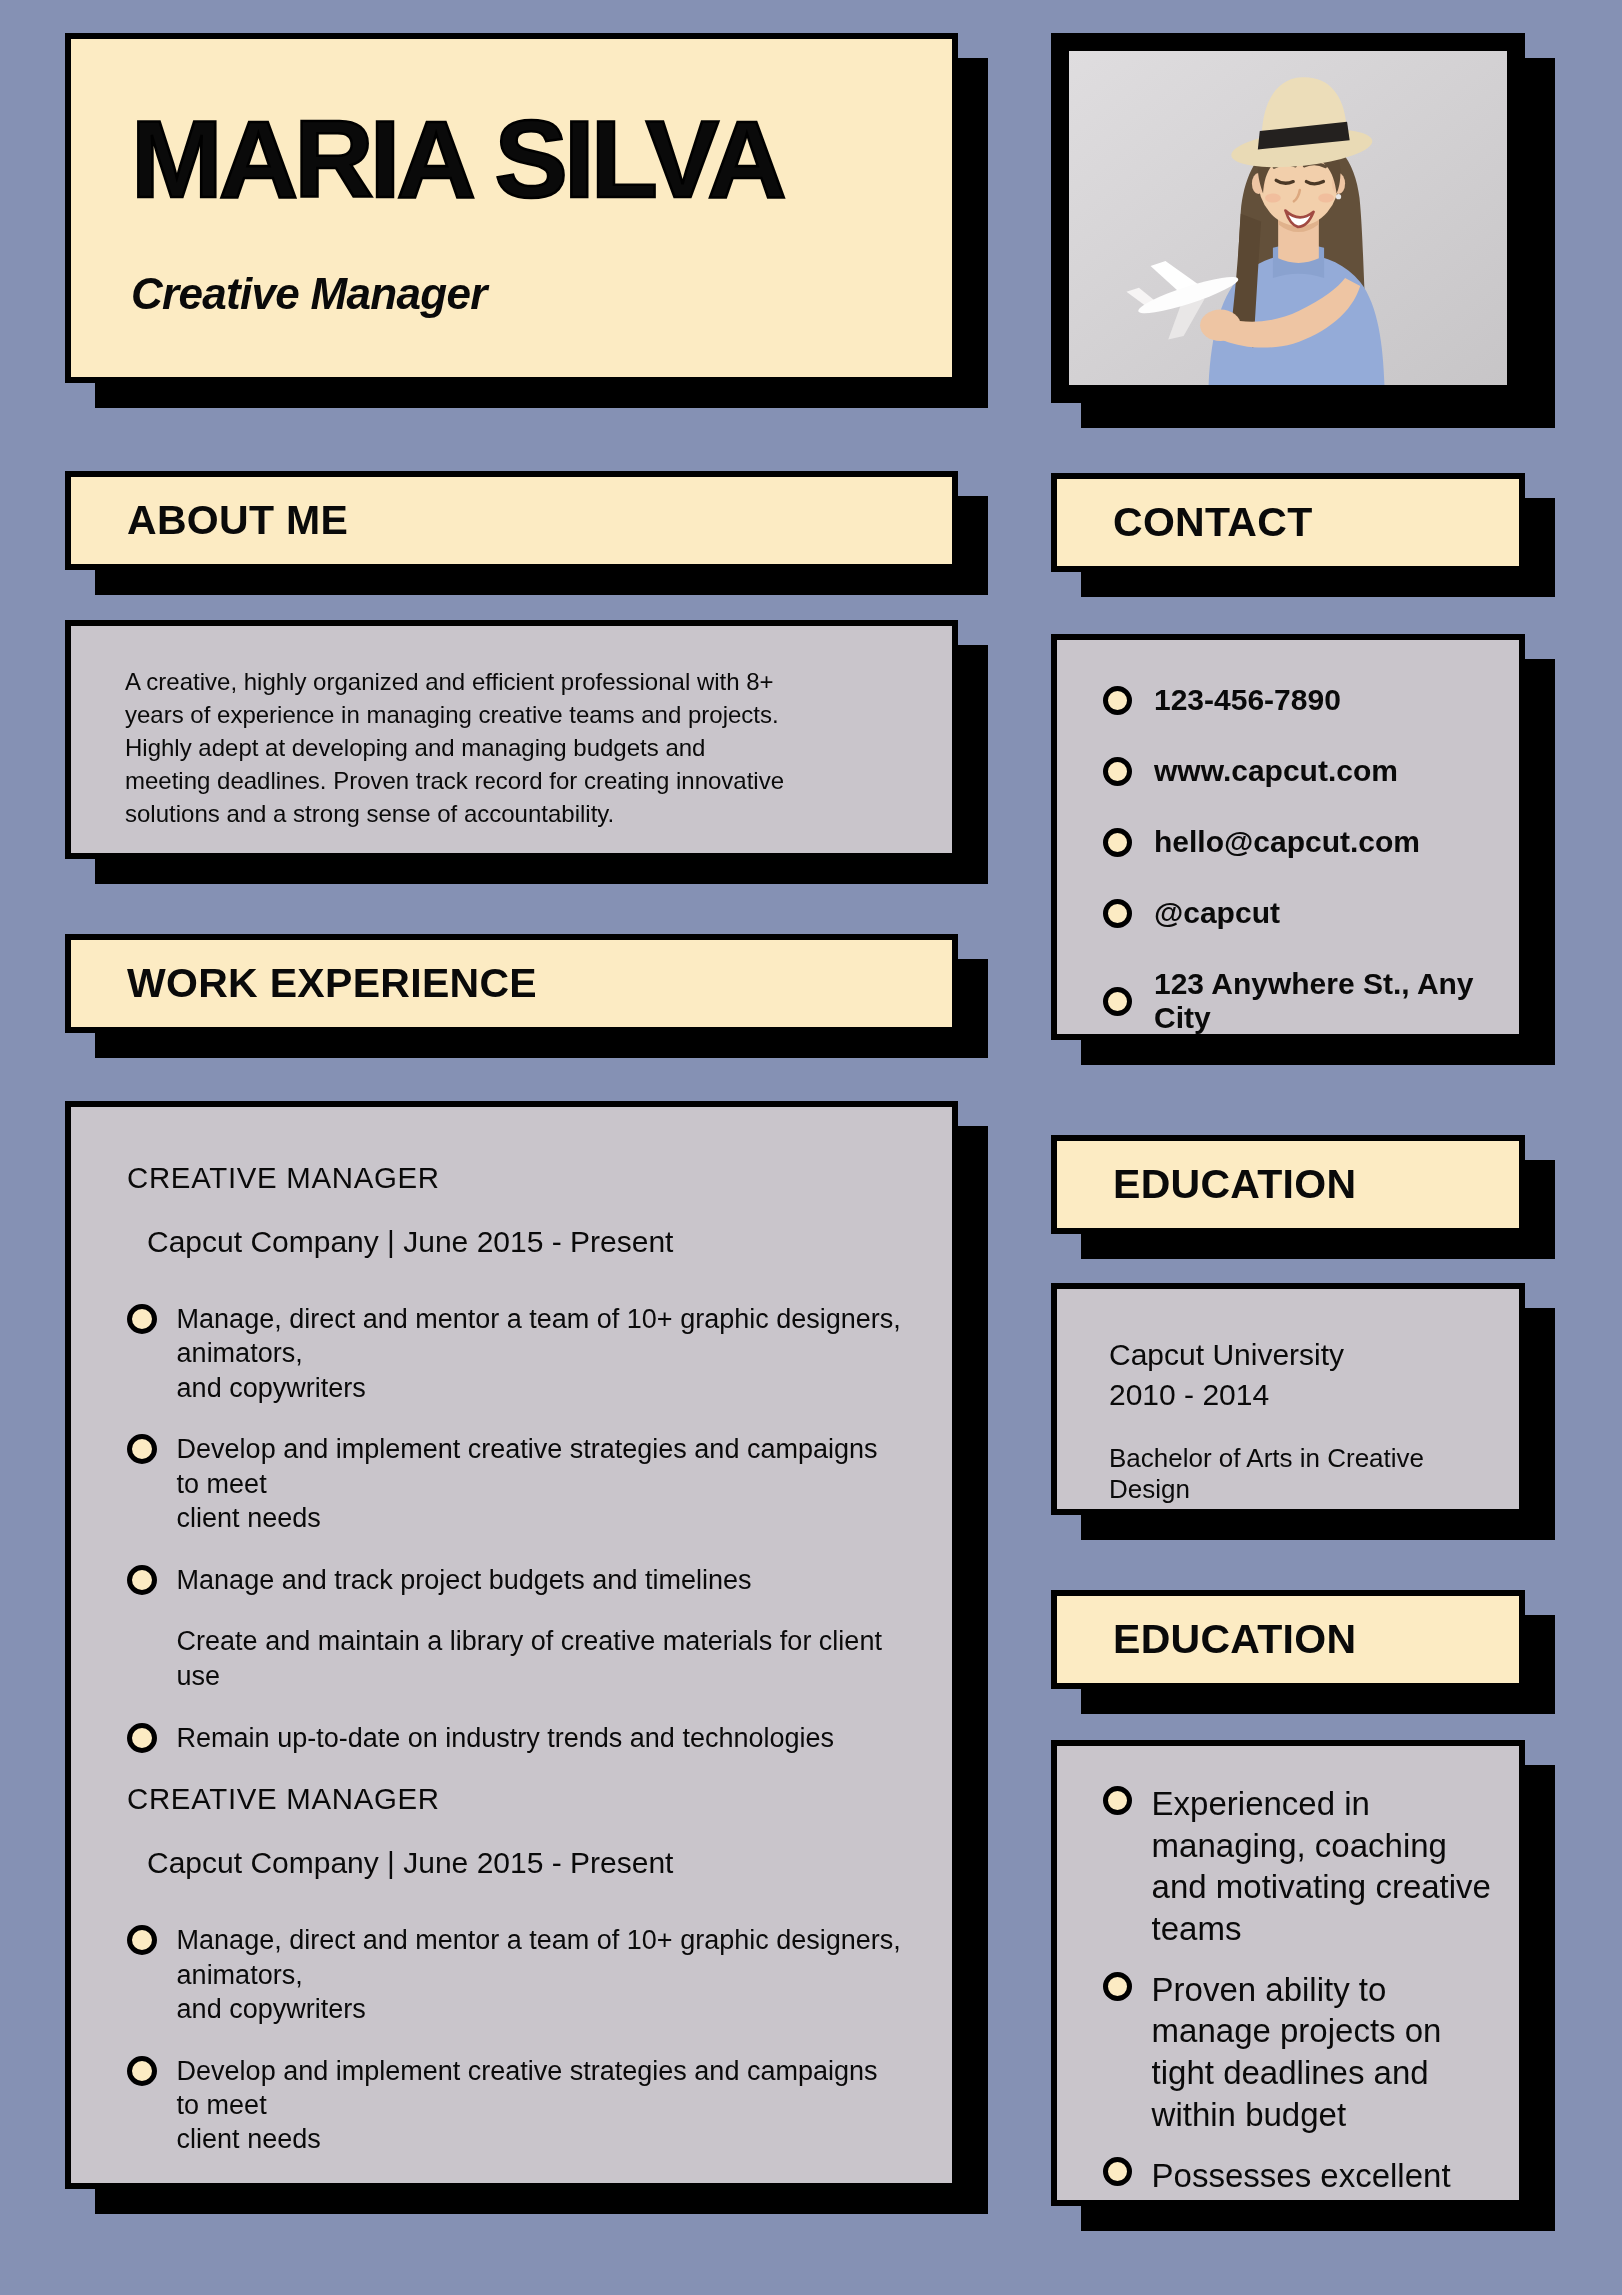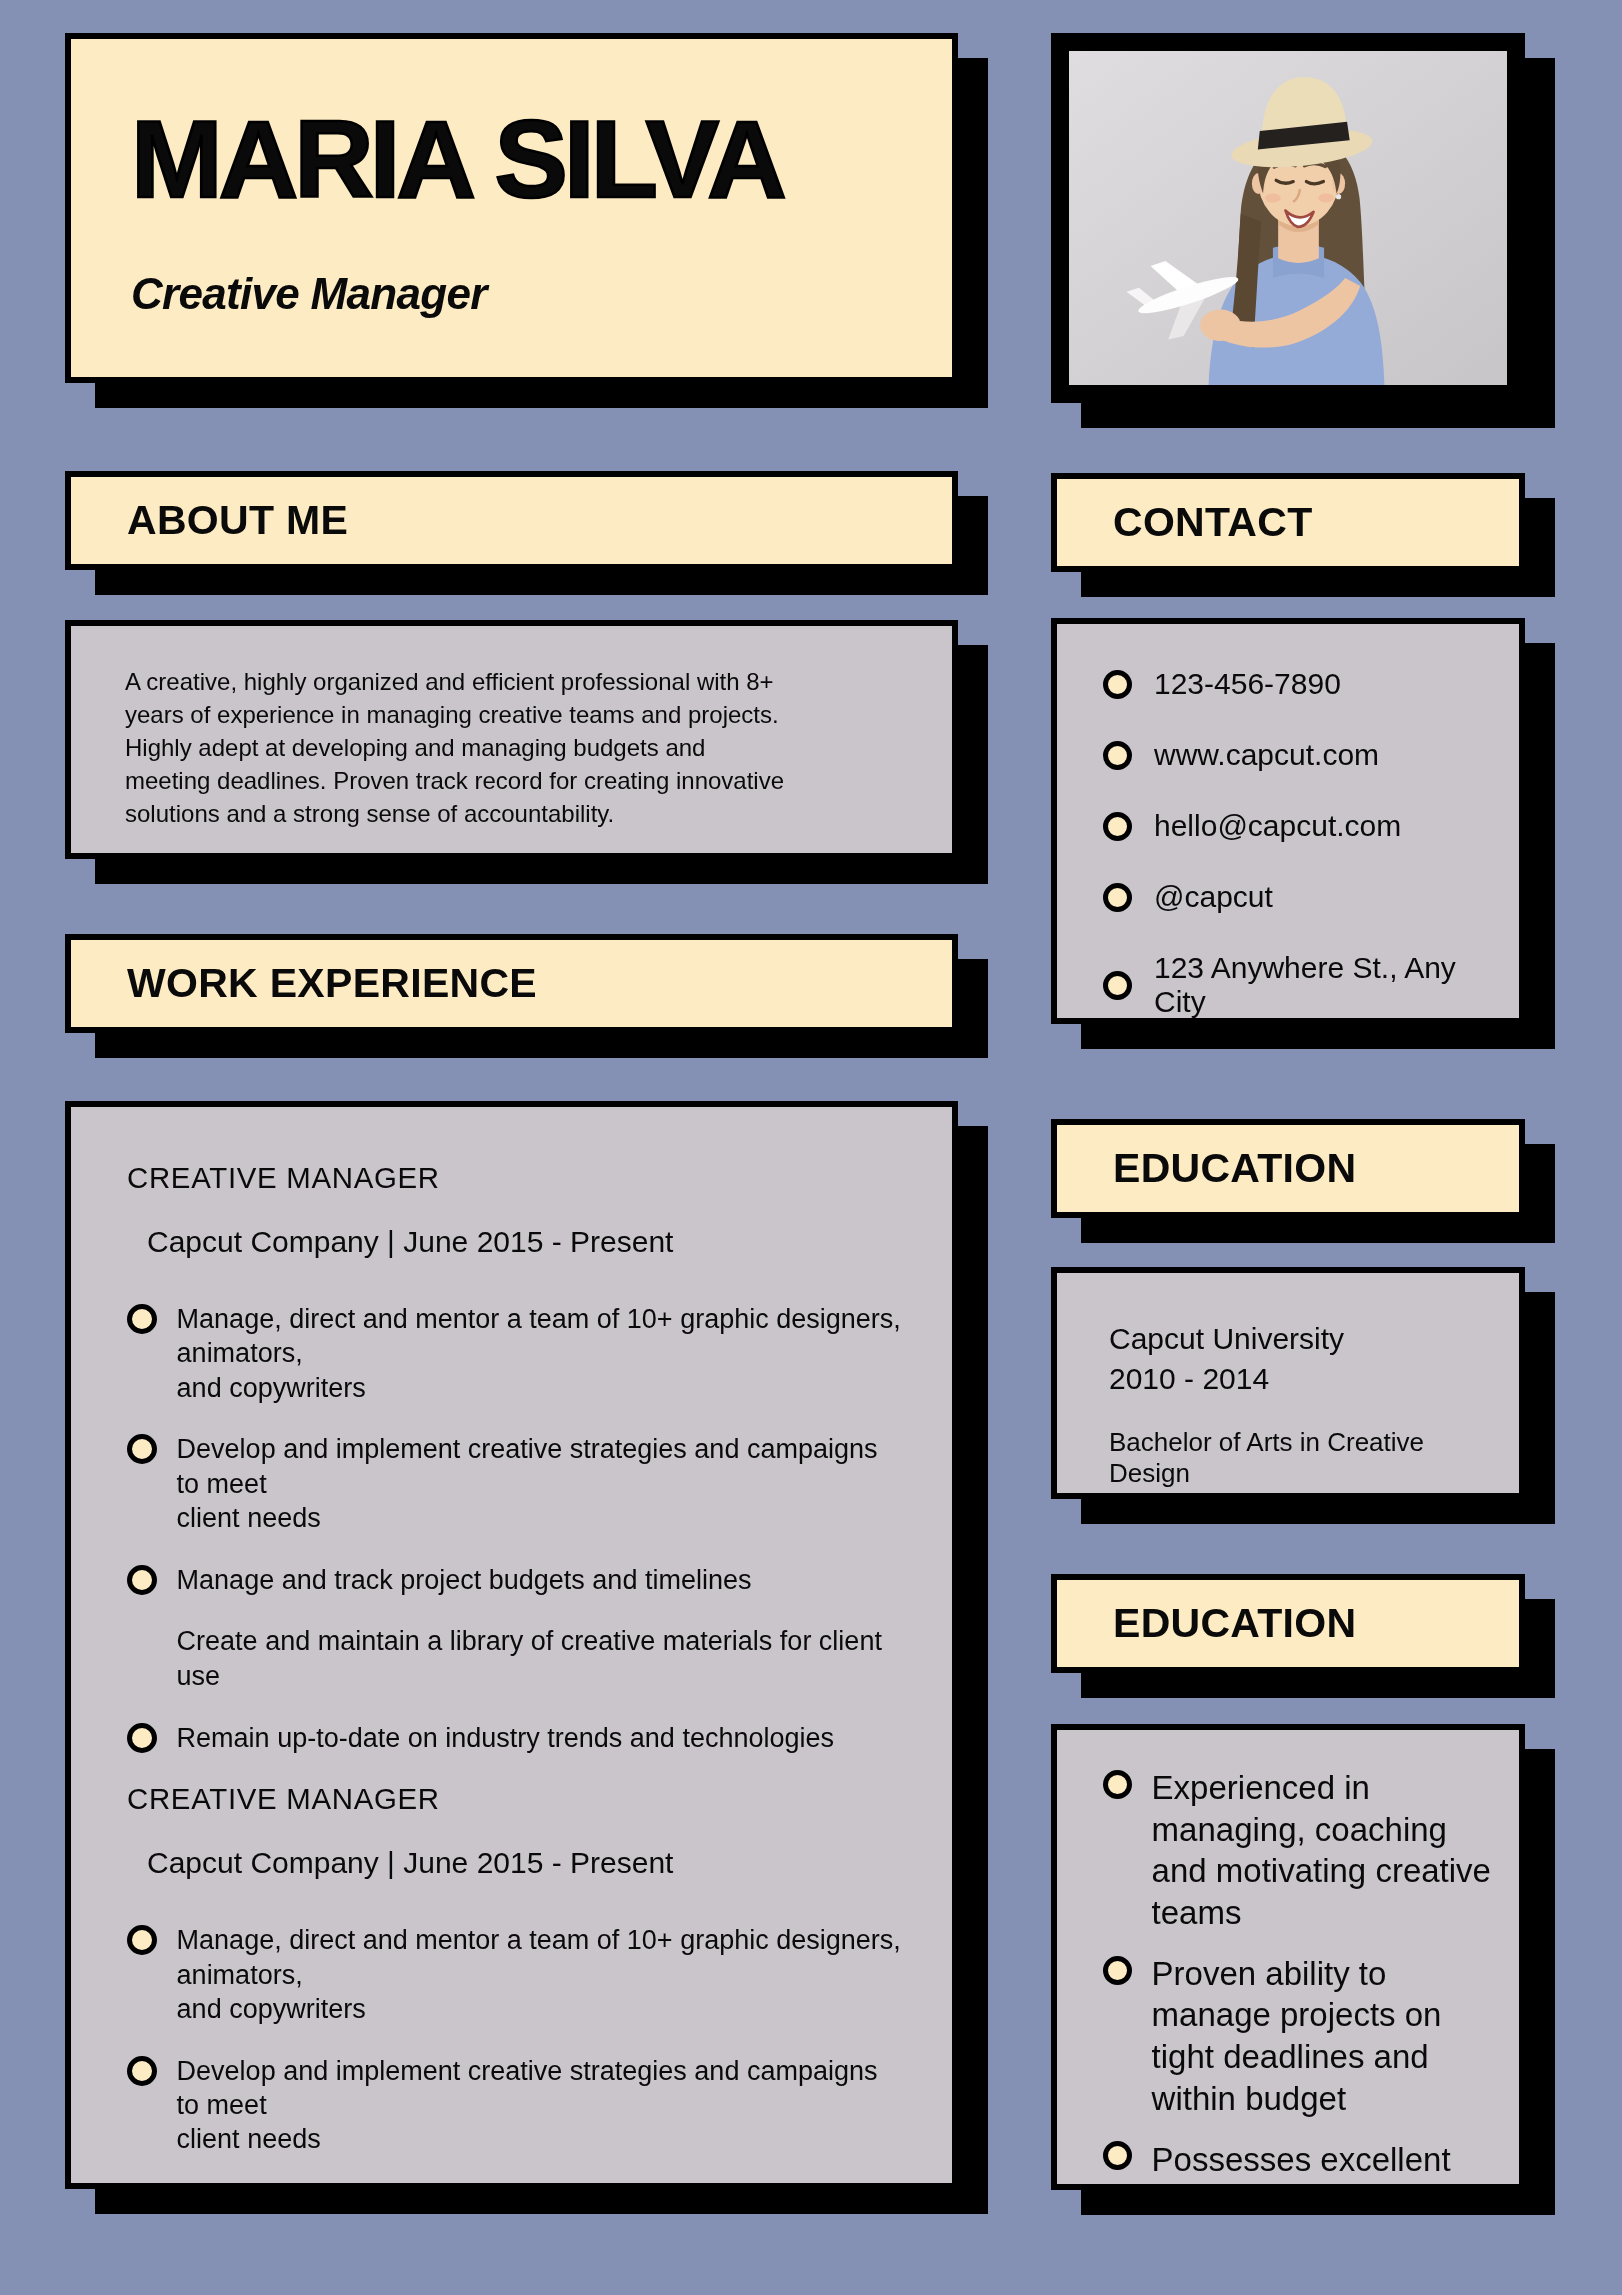--- a/index.html
+++ b/index.html
@@ -58,21 +58,21 @@
   }
   .bullet-spacer{flex:0 0 auto;width:30px;height:30px;margin-top:2px;}
   .bullet-text{font-size:27px;line-height:1.27;white-space:pre-line;}
 
   
   .photo-box{height:370px;border:18.3px solid #000;box-shadow:30px 25px 0 #000;background:#d8d6d7;}
   .photo-box svg{display:block;width:100%;height:100%;}
 
   
   .contact-header{margin-top:70px;}
-  .contact-box{margin-top:46px;height:406px;padding:43px 26px 0 46px;display:flex;flex-direction:column;gap:37px;}
+  .contact-box{margin-top:62px;height:406px;padding:43px 26px 0 46px;display:flex;flex-direction:column;gap:37px;font-weight:bold;}
   .contact-row{display:flex;gap:22px;align-items:center;}
   .contact-dot{
     flex:0 0 auto;width:29px;height:29px;border-radius:50%;
     background:var(--cream);border:5.2px solid #000;
   }
   .contact-text{font-size:30px;}
 
   
   .edu-header{margin-top:95px;}
   .edu-box{margin-top:49px;height:232px;padding:46px 26px 0 52px;}

